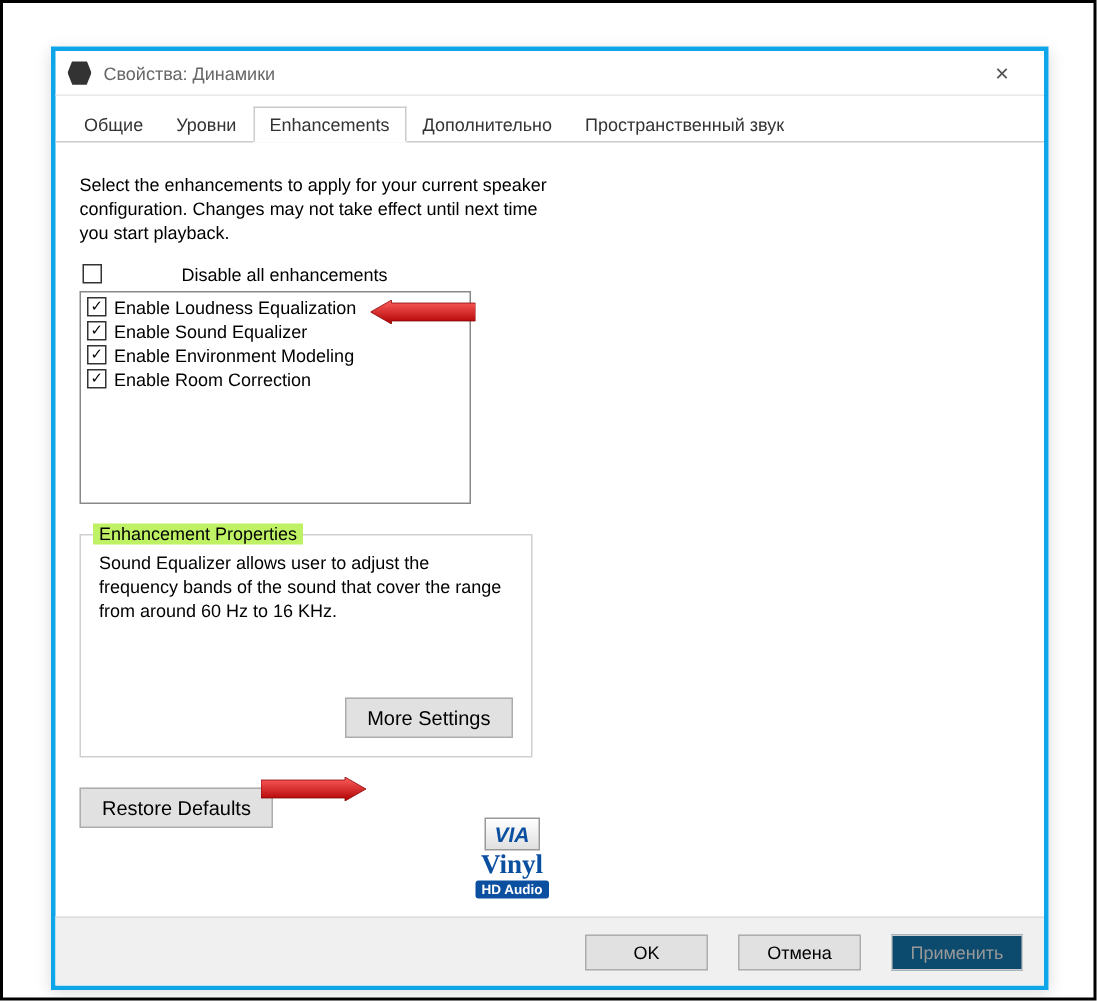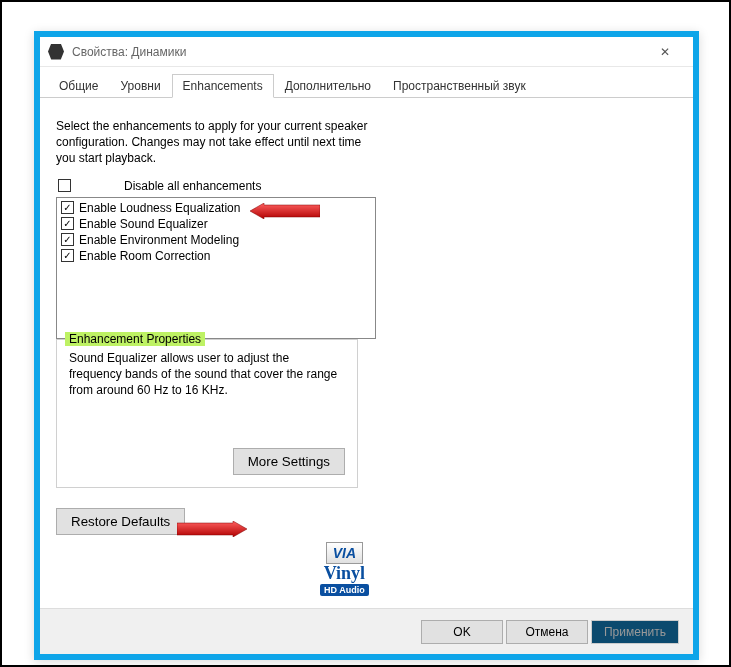--- a/index.html
+++ b/index.html
@@ -12,21 +12,21 @@
       position: relative;
       border: 2px solid #000;
     }
     .window {
       position: absolute;
       top: 29px;
       left: 32px;
       width: 665px;
       height: 629px;
       background: #fff;
-      border: 6px solid #0ea5e9;
+      border: 3px solid #0ea5e9;
       box-shadow: 0 2px 10px rgba(0,0,0,0.15);
     }
     .titlebar {
       height: 30px;
       display: flex;
       align-items: center;
       padding: 0 8px;
       border-bottom: 1px solid #e8e8e8;
     }
     .titlebar .icon {
@@ -82,23 +82,24 @@
       margin-right: 5px;
       display: inline-flex;
       align-items: center;
       justify-content: center;
       font-size: 10px;
       line-height: 1;
     }
     .chk.checked::before { content: "✓"; color: #000; }
     .listbox {
       border: 1px solid #888;
-      width: 320px;
+      width: 261px;
       height: 142px;
       padding: 2px 4px;
+      margin-bottom: 20px;
     }
     .list-item {
       display: flex;
       align-items: center;
       padding: 1px 0;
     }
     .fieldset {
       border: 1px solid #d0d0d0;
       width: 302px;
       padding: 10px 12px 12px 12px;
@@ -165,21 +166,21 @@
     .footer {
       position: absolute;
       bottom: 0; left: 0; right: 0;
       height: 46px;
       background: #f0f0f0;
       border-top: 1px solid #ddd;
       display: flex;
       justify-content: flex-end;
       align-items: center;
       padding-right: 14px;
-      gap: 3px;
+      gap: 20px;
     }
     .btn {
       min-width: 82px;
       padding: 4px 12px;
       background: #e1e1e1;
       border: 1px solid #adadad;
       cursor: pointer;
       text-align: center;
     }
     .btn.disabled { color: #999; border-color: #ccc; background: #0c4a6e; }

